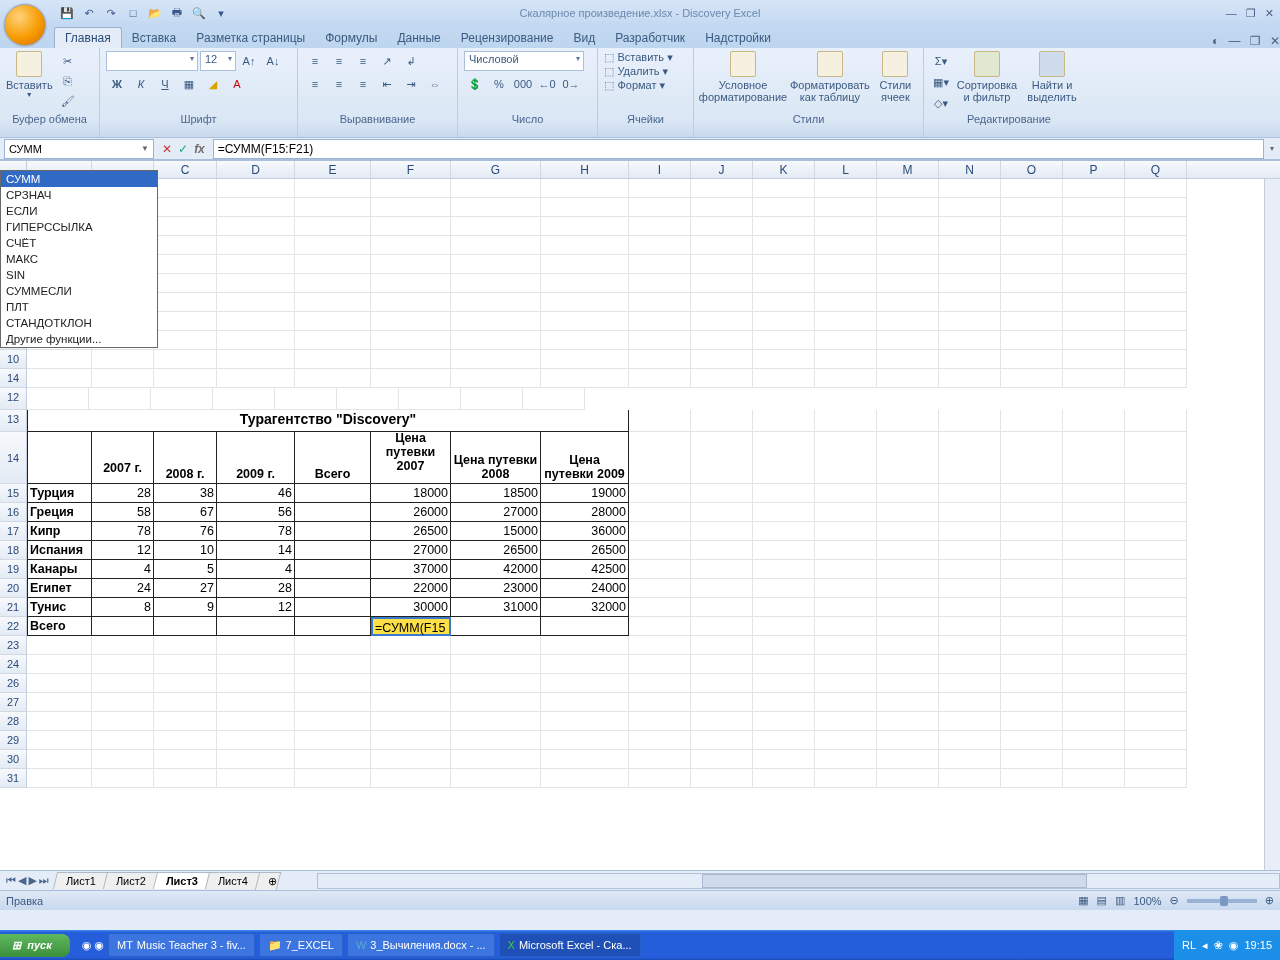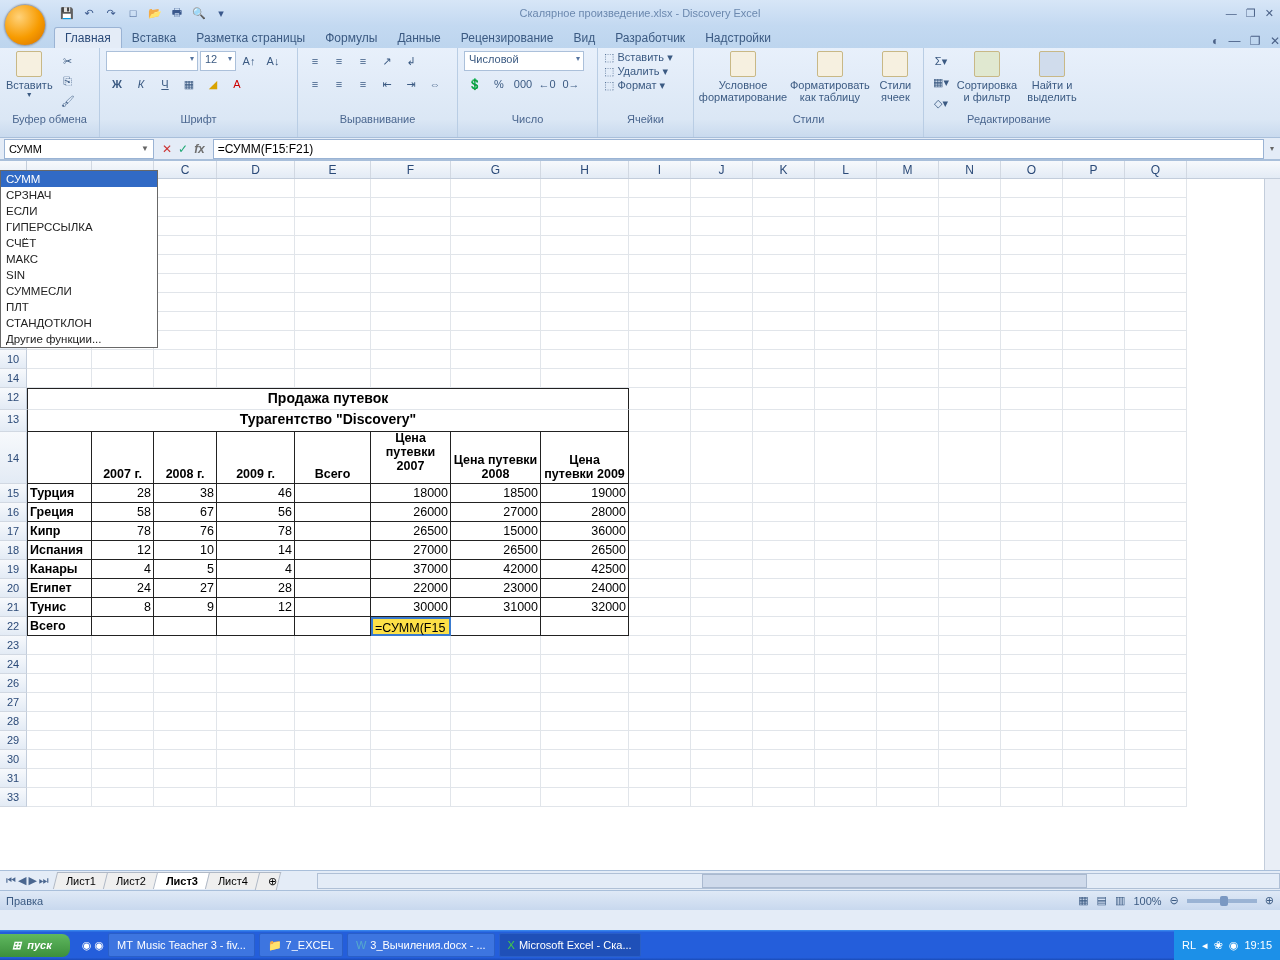--- a/index.html
+++ b/index.html
@@ -482,21 +482,20 @@
         <div class="cell cw-k"></div>
         <div class="cell cw-l"></div>
         <div class="cell cw-m"></div>
         <div class="cell cw-n"></div>
         <div class="cell cw-o"></div>
         <div class="cell cw-p"></div>
         <div class="cell cw-q"></div>
       </div>
       <div class="r" style="height: 22px;">
         <div class="rh">12</div>
-        <div class="cell bold ctr bd-t bd-l bd-r" style="width: 602px; font-size: 14px;">Продажа путевок</div>
         <div class="cell cw-i"></div>
         <div class="cell cw-j"></div>
         <div class="cell cw-k"></div>
         <div class="cell cw-l"></div>
         <div class="cell cw-m"></div>
         <div class="cell cw-n"></div>
         <div class="cell cw-o"></div>
         <div class="cell cw-p"></div>
         <div class="cell cw-q"></div>
       </div>
@@ -509,21 +508,21 @@
         <div class="cell cw-l"></div>
         <div class="cell cw-m"></div>
         <div class="cell cw-n"></div>
         <div class="cell cw-o"></div>
         <div class="cell cw-p"></div>
         <div class="cell cw-q"></div>
       </div>
       <div class="r" style="height: 52px;">
         <div class="rh" style="line-height: 52px;">14</div>
         <div class="cell bold ctr bd-b bd-r bd-l cw-a" style="white-space: normal; display: flex; align-items: flex-end; justify-content: center; line-height: 14px; padding-bottom: 2px;"></div>
-        <div class="cell bold ctr bd-b bd-r cw-b" style="white-space: normal; display: flex; align-items: flex-end; justify-content: center; line-height: 14px; padding-bottom: 2px;">2007 г.</div>
+        <div class="cell bold ctr bd-b bd-r cw-b" style="white-space: normal; display: flex; align-items: flex-end; justify-content: center; line-height: 14px; padding-bottom: 8px;">2007 г.</div>
         <div class="cell bold ctr bd-b bd-r cw-c" style="white-space: normal; display: flex; align-items: flex-end; justify-content: center; line-height: 14px; padding-bottom: 2px;">2008 г.</div>
         <div class="cell bold ctr bd-b bd-r cw-d" style="white-space: normal; display: flex; align-items: flex-end; justify-content: center; line-height: 14px; padding-bottom: 2px;">2009 г.</div>
         <div class="cell bold ctr bd-b bd-r cw-e" style="white-space: normal; display: flex; align-items: flex-end; justify-content: center; line-height: 14px; padding-bottom: 2px;">Всего</div>
         <div class="cell bold ctr bd-b bd-r cw-f" style="white-space: normal; display: flex; align-items: flex-end; justify-content: center; line-height: 14px; padding-bottom: 10px;">Цена путевки 2007</div>
         <div class="cell bold ctr bd-b bd-r cw-g" style="white-space: normal; display: flex; align-items: flex-end; justify-content: center; line-height: 14px; padding-bottom: 2px;">Цена путевки 2008</div>
         <div class="cell bold ctr bd-b bd-r cw-h" style="white-space: normal; display: flex; align-items: flex-end; justify-content: center; line-height: 14px; padding-bottom: 2px;">Цена путевки 2009</div>
         <div class="cell cw-i"></div>
         <div class="cell cw-j"></div>
         <div class="cell cw-k"></div>
         <div class="cell cw-l"></div>
@@ -828,40 +827,20 @@
         <div class="cell cw-k"></div>
         <div class="cell cw-l"></div>
         <div class="cell cw-m"></div>
         <div class="cell cw-n"></div>
         <div class="cell cw-o"></div>
         <div class="cell cw-p"></div>
         <div class="cell cw-q"></div>
       </div>
       <div class="r">
         <div class="rh">31</div>
-        <div class="cell cw-a"></div>
-        <div class="cell cw-b"></div>
-        <div class="cell cw-c"></div>
-        <div class="cell cw-d"></div>
-        <div class="cell cw-e"></div>
-        <div class="cell cw-f"></div>
-        <div class="cell cw-g"></div>
-        <div class="cell cw-h"></div>
-        <div class="cell cw-i"></div>
-        <div class="cell cw-j"></div>
-        <div class="cell cw-k"></div>
-        <div class="cell cw-l"></div>
-        <div class="cell cw-m"></div>
-        <div class="cell cw-n"></div>
-        <div class="cell cw-o"></div>
-        <div class="cell cw-p"></div>
-        <div class="cell cw-q"></div>
-      </div>
-      <div class="r">
-        <div class="rh">33</div>
         <div class="cell cw-a"></div>
         <div class="cell cw-b"></div>
         <div class="cell cw-c"></div>
         <div class="cell cw-d"></div>
         <div class="cell cw-e"></div>
         <div class="cell cw-f"></div>
         <div class="cell cw-g"></div>
         <div class="cell cw-h"></div>
         <div class="cell cw-i"></div>
         <div class="cell cw-j"></div>

